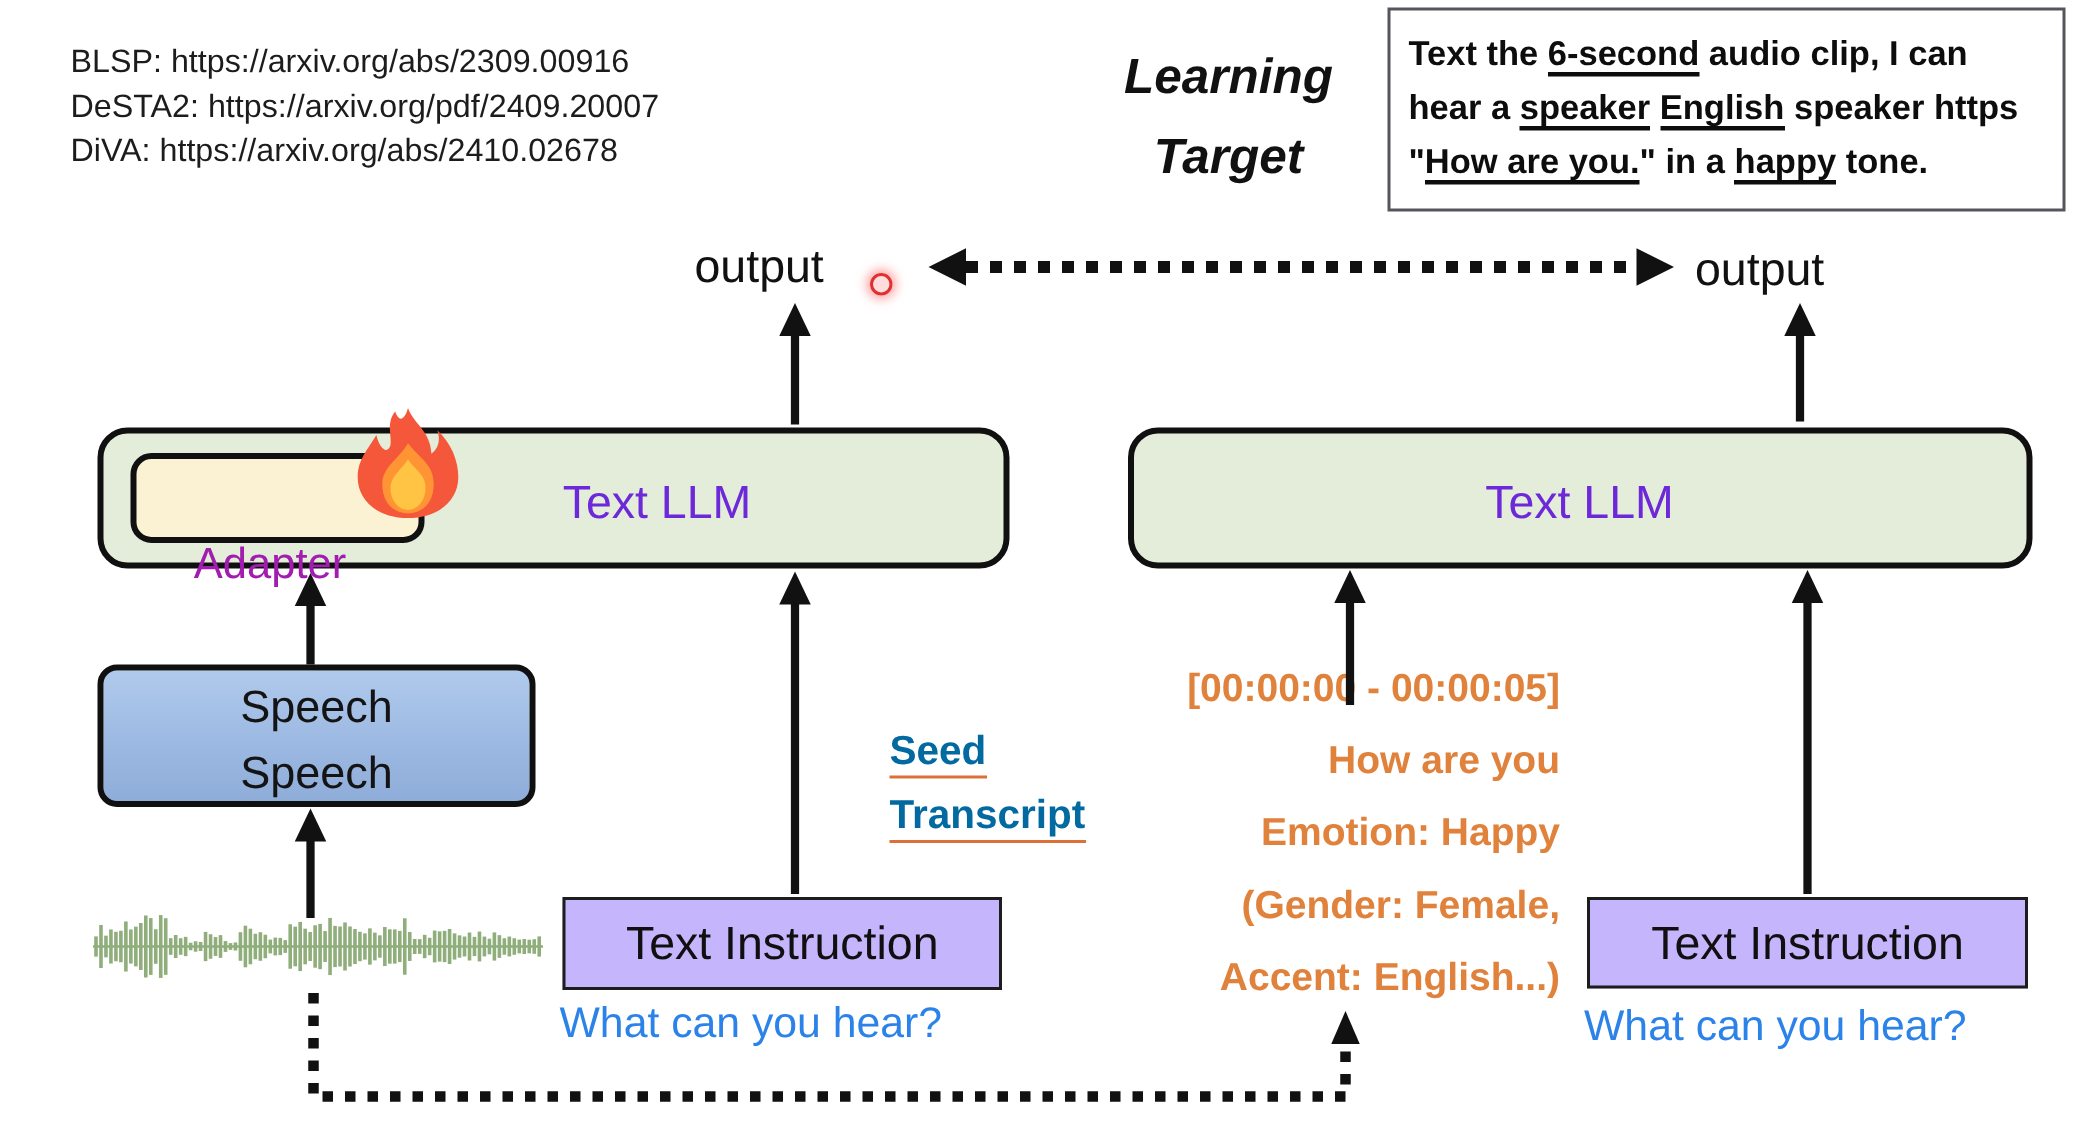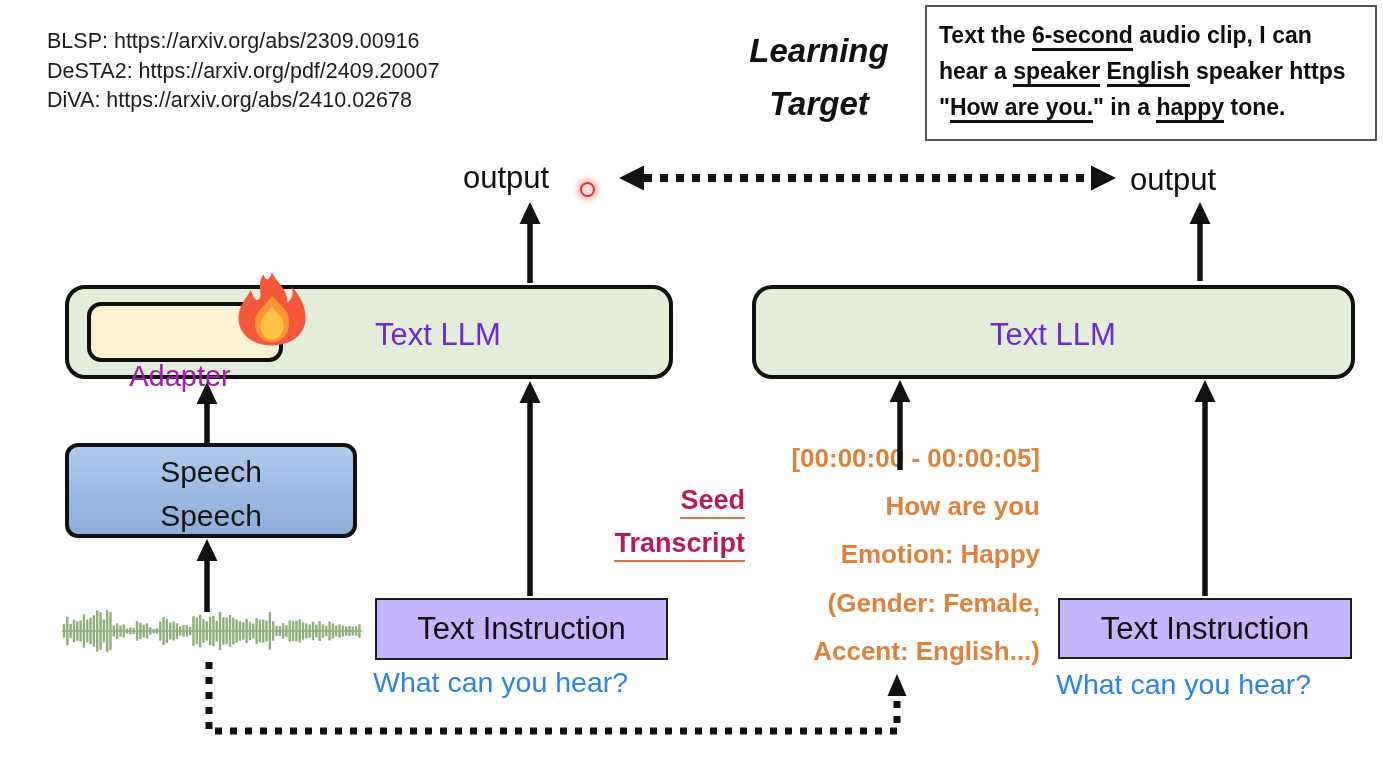--- a/index.html
+++ b/index.html
@@ -42,22 +42,22 @@
   .speech-label{left:65px;top:450px;width:292px;text-align:center;
     font-size:30px;line-height:44px;color:#141414;}
 
   .ti-box{background:#c4b5fd;border:2.5px solid #1d1d1d;box-sizing:border-box;}
   .ti-left{left:375px;top:598px;width:293px;height:62px;}
   .ti-right{left:1058px;top:598px;width:294px;height:61px;}
   .ti-label{font-size:31px;color:#101010;text-align:center;width:100%;line-height:58px;}
   .question{font-size:28.5px;color:#2b83ea;text-align:left;}
 
   
-  .seed{left:593px;top:479px;width:152px;text-align:right;
-    font-size:27px;font-weight:bold;line-height:43px;color:#be185d;}
+  .seed{left:593px;top:479px;width:152px;text-align:left;
+    font-size:27px;font-weight:bold;line-height:43px;color:#0369a1;}
   .seed .u{border-bottom:2.5px solid #dd7038;padding-bottom:2px;}
   .orange-block{left:730px;top:434px;width:310px;text-align:right;
     font-size:26px;font-weight:bold;line-height:48.2px;color:#e0813c;white-space:nowrap;}
 
   svg.overlay{position:absolute;left:0;top:0;pointer-events:none;}
 </style>
 </head>
 <body>
 
 <div id="canvas">

